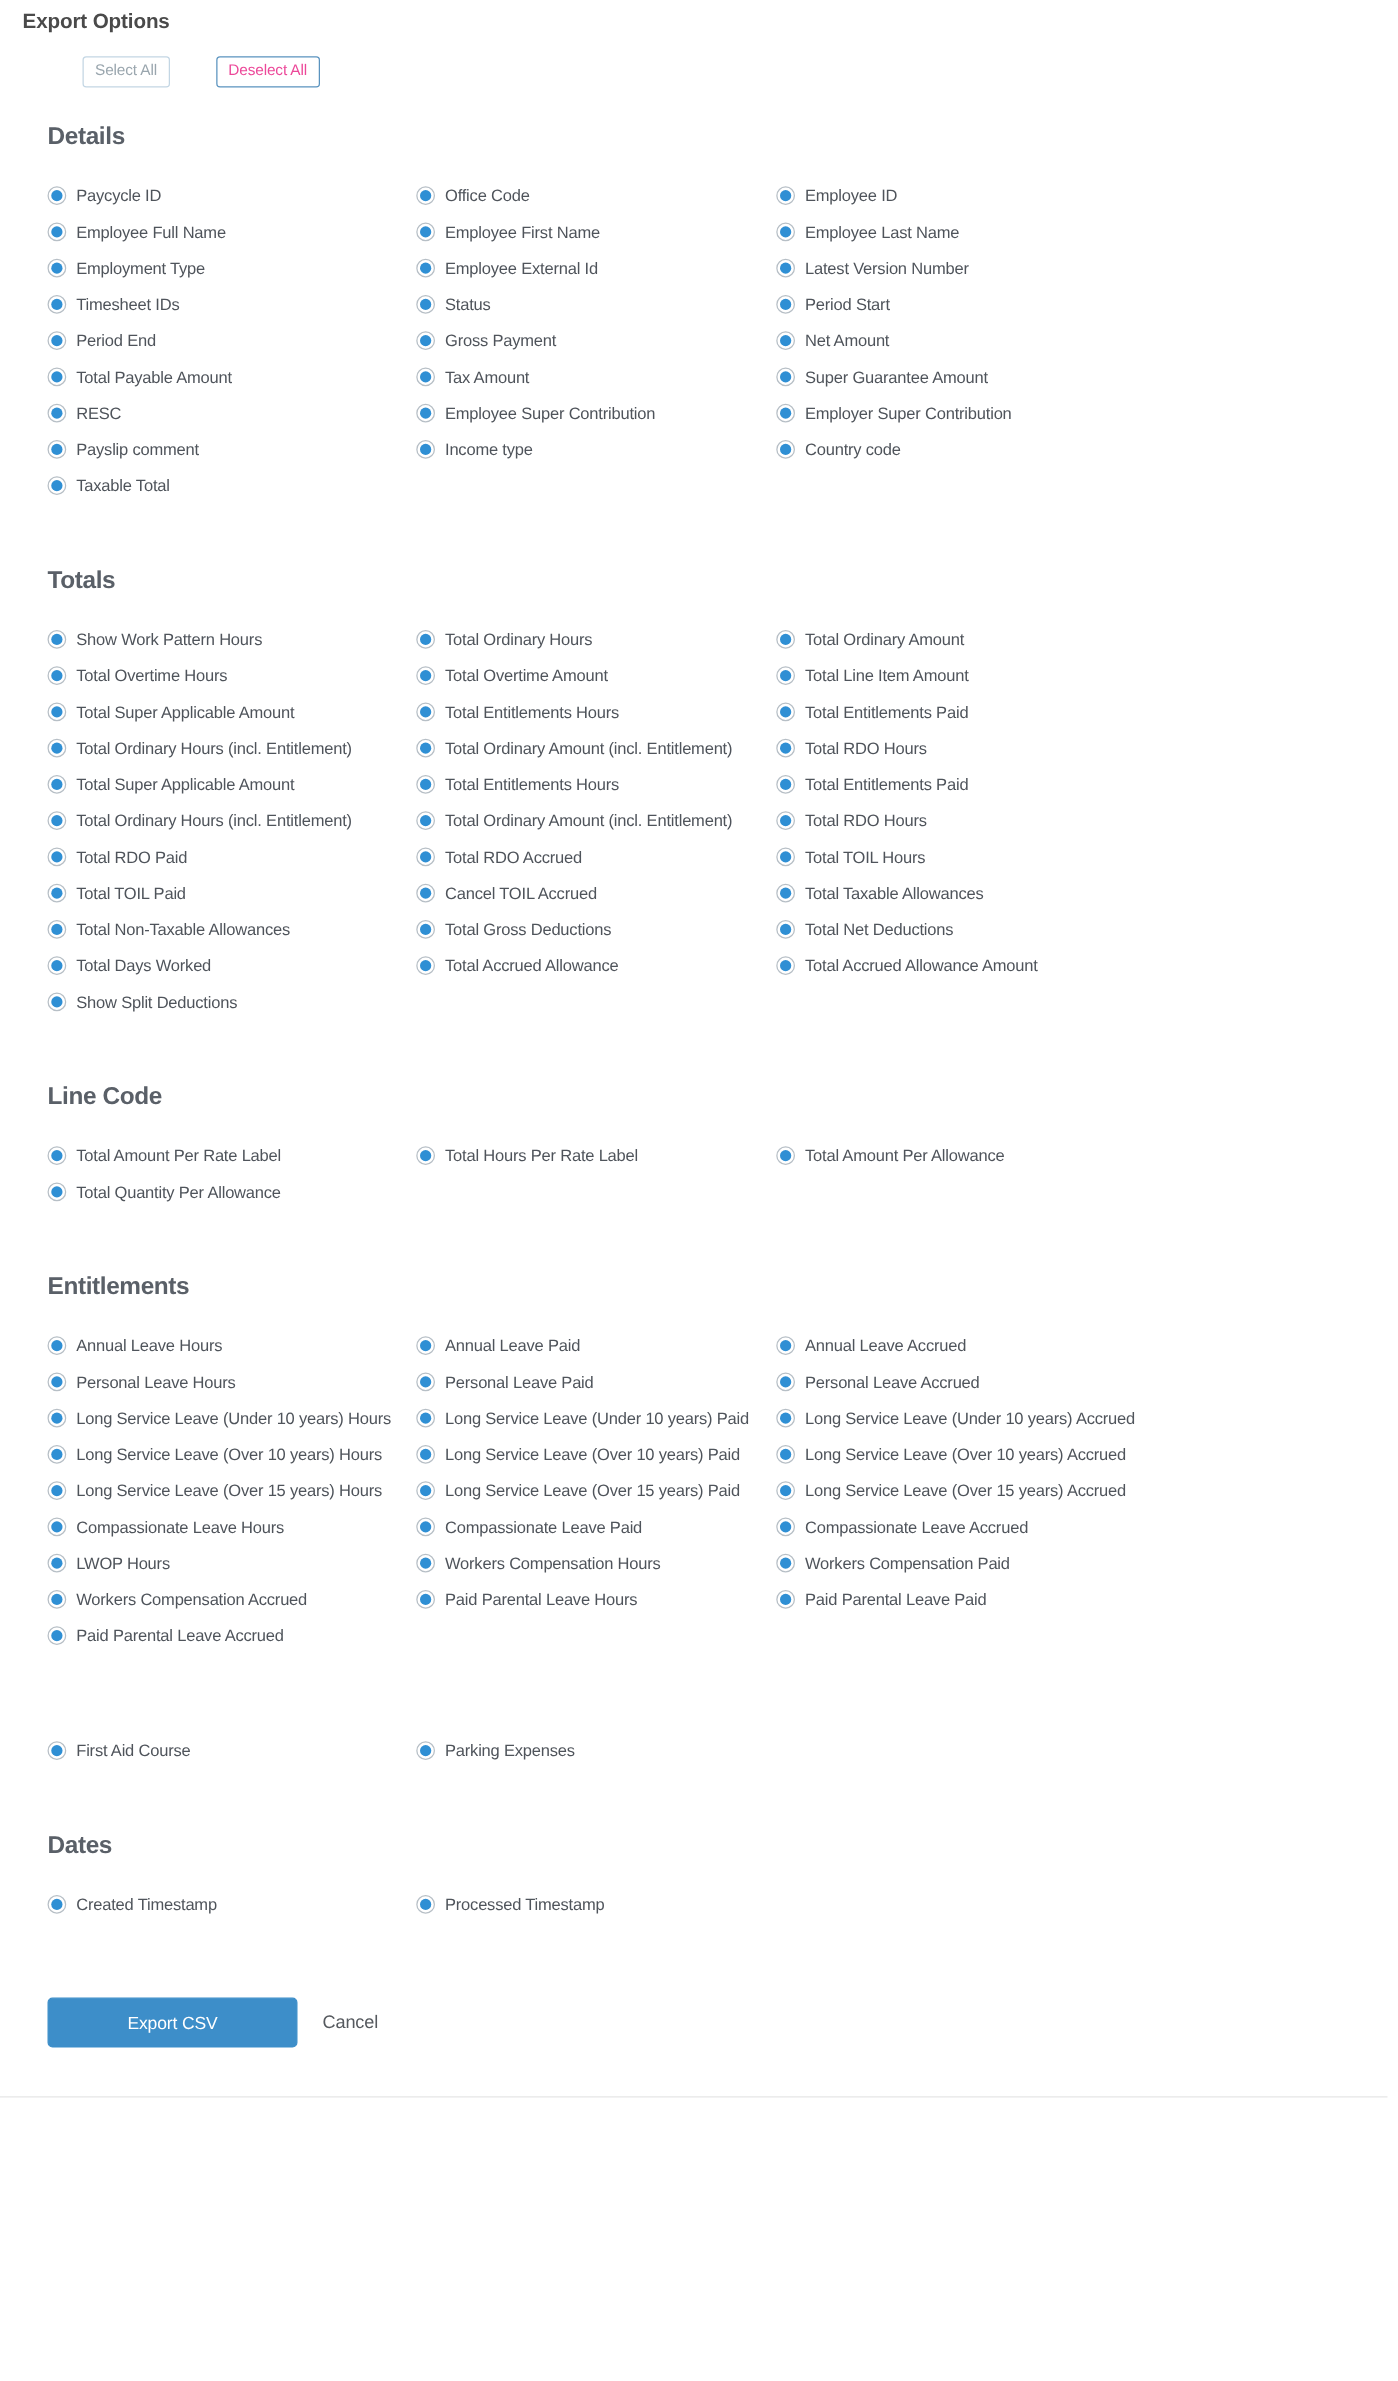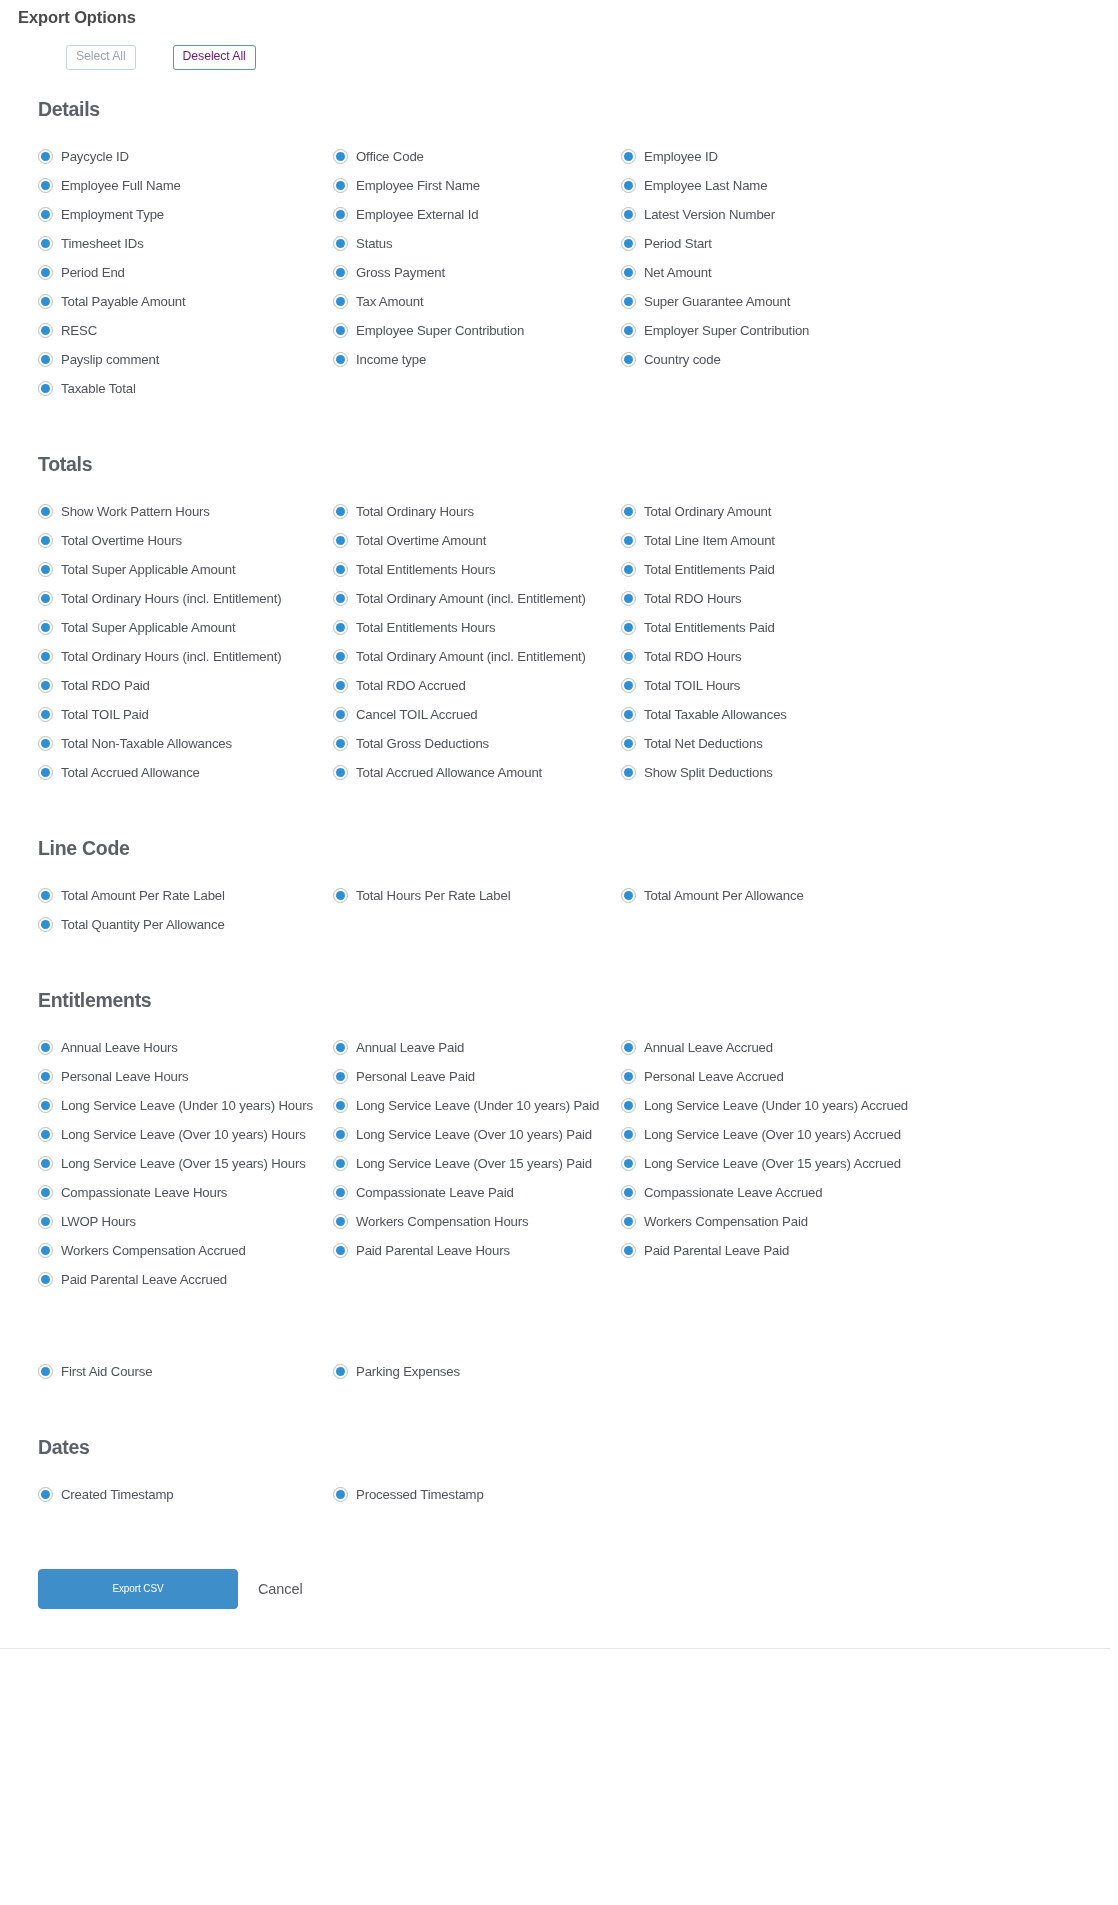--- a/index.html
+++ b/index.html
@@ -51,21 +51,21 @@
     padding: 4px 9px 5px 9px;
     background: #ffffff;
     border: 1px solid #9fc3dd;
     border-radius: 3px;
     cursor: pointer;
     line-height: 1.1;
     letter-spacing: -0.1px;
     margin-left: 28px;
   }
   .mini-btn.muted { color: #9aa6ae; border-color: #c3d6e4; }
-  .mini-btn.active { color: #701a75; border-color: #5a93bf; }
+  .mini-btn.active { color: #ec4899; border-color: #5a93bf; }
 
   
   .section { padding-top: 20px; }
   .section-title {
     font-size: 19.5px;
     font-weight: bold;
     color: #5a6068;
     margin: 0;
     padding: 8px 0 0 38px;
     letter-spacing: -0.3px;
@@ -114,21 +114,21 @@
 
   
   .footer {
     display: flex;
     align-items: center;
     gap: 14px;
     padding: 38px 0 0 38px;
   }
   .export-btn {
     font-family: "Liberation Sans", sans-serif;
-    font-size: 10px;
+    font-size: 14px;
     color: #ffffff;
     background: #3d8ec9;
     border: 1px solid #3d8ec9;
     border-radius: 4px;
     width: 200px;
     height: 40px;
     cursor: pointer;
     letter-spacing: -0.1px;
   }
   .cancel-btn {
@@ -375,20 +375,24 @@
           <label class="opt">
             <span class="radio"></span>
             <span class="lbl">Total Gross Deductions</span>
           </label>
           <label class="opt">
             <span class="radio"></span>
             <span class="lbl">Total Net Deductions</span>
           </label>
           <label class="opt">
             <span class="radio"></span>
+            <span class="lbl">Total Days Worked</span>
+          </label>
+          <label class="opt">
+            <span class="radio"></span>
             <span class="lbl">Total Accrued Allowance</span>
           </label>
           <label class="opt">
             <span class="radio"></span>
             <span class="lbl">Total Accrued Allowance Amount</span>
           </label>
           <label class="opt">
             <span class="radio"></span>
             <span class="lbl">Show Split Deductions</span>
           </label>

